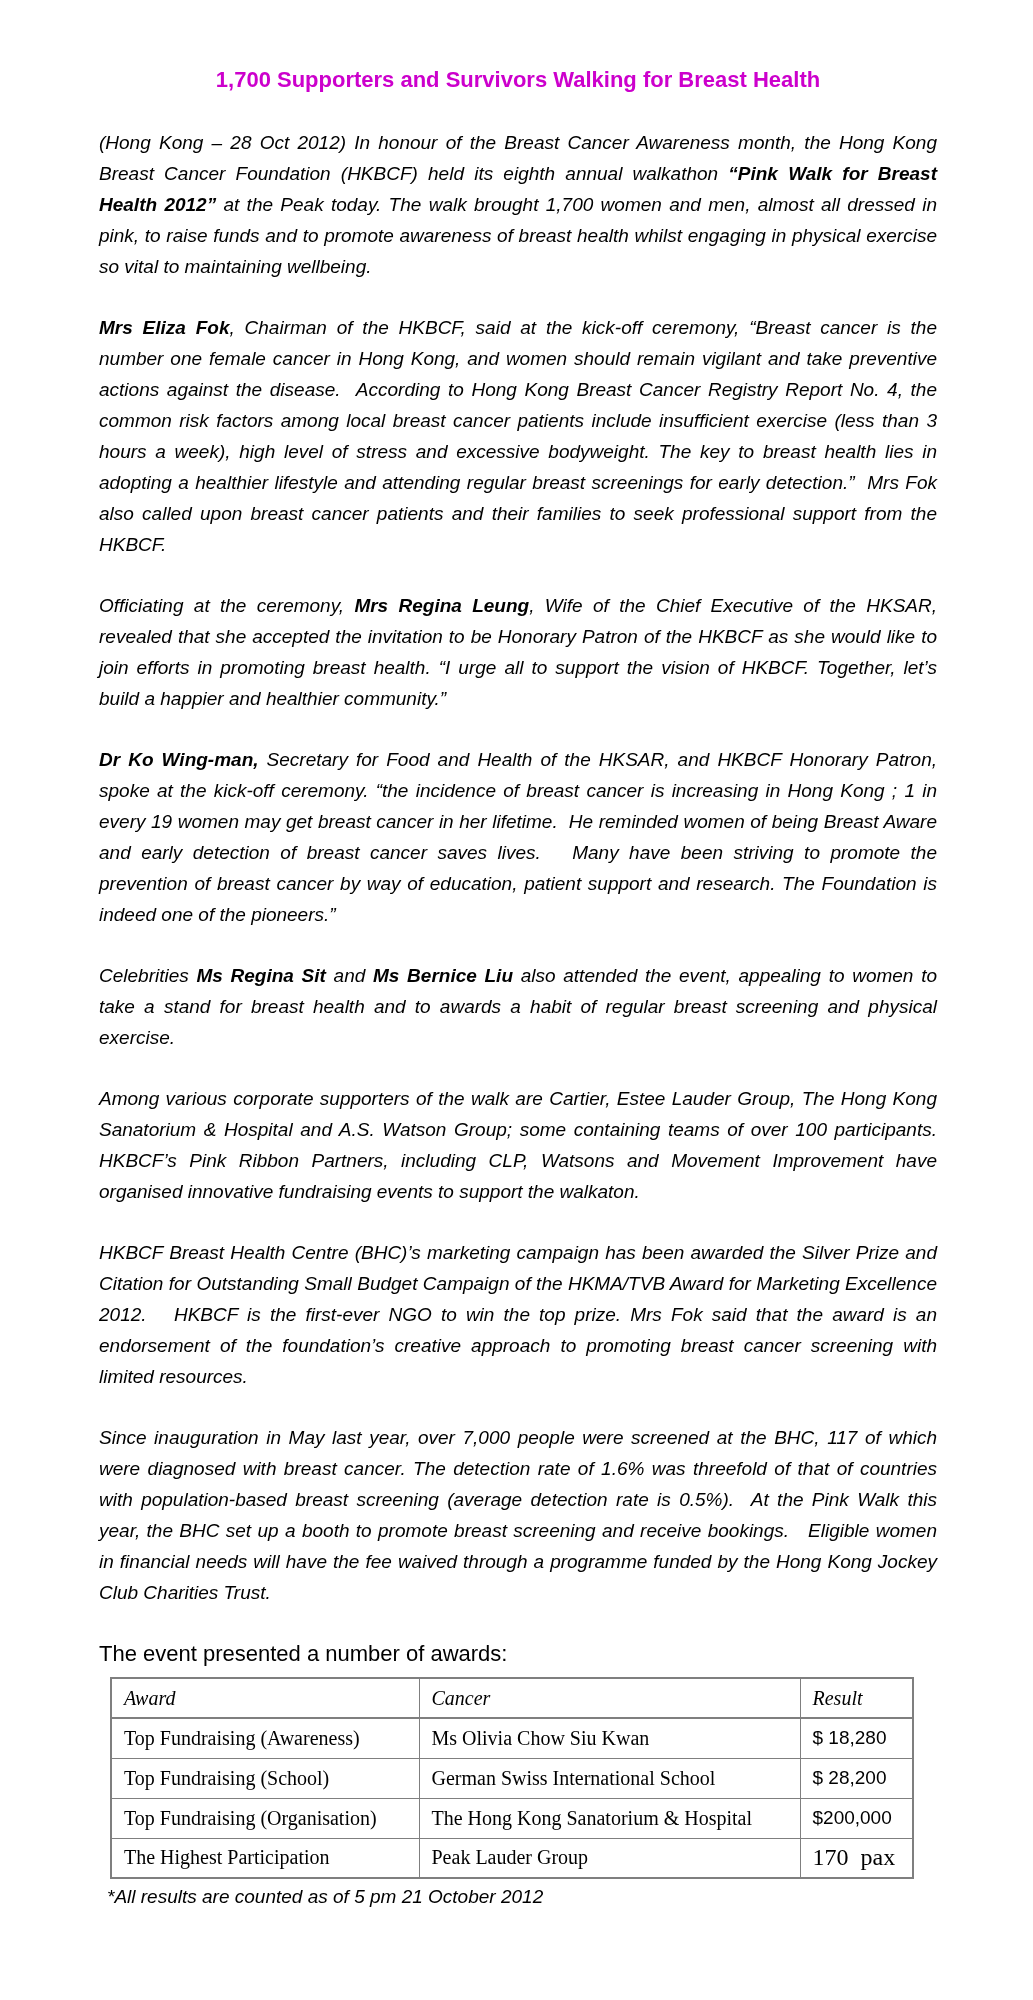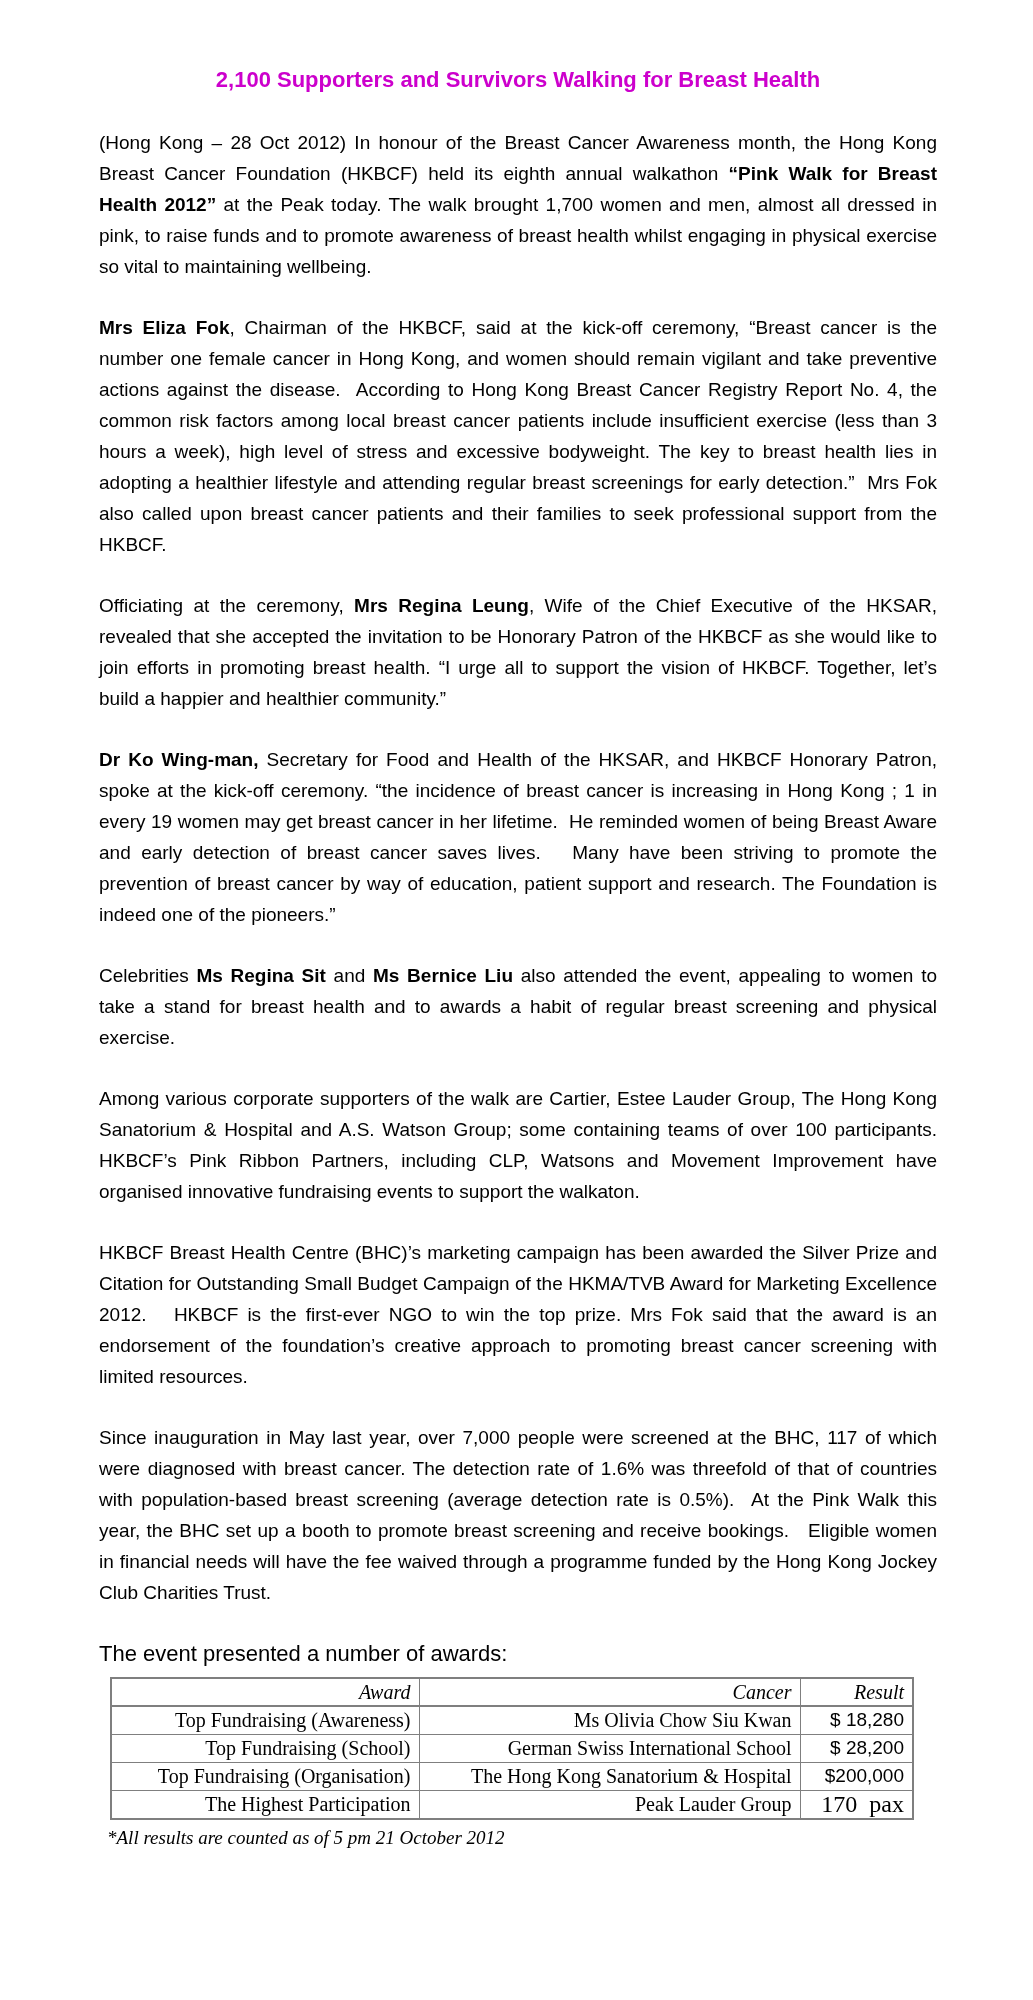--- a/index.html
+++ b/index.html
@@ -22,69 +22,70 @@
     line-height: 28px;
     font-weight: bold;
     text-align: center;
     margin: 0 0 33px 0;
   }
   p.body-par {
     font-size: 19px;
     line-height: 31px;
     text-align: justify;
     margin: 0 0 30px 0;
+    font-style: italic;
   }
   p.body-par .bold { font-weight: bold; }
   .awards-intro {
     font-size: 22px;
     line-height: 31px;
     margin: 16px 0 8px 0;
   }
   table.awards {
     border-collapse: collapse;
     margin-left: 11px;
     table-layout: fixed;
     width: 802px;
     font-size: 20px;
     font-family: "Liberation Serif", serif;
     border: 2px solid #7f7f7f;
   }
   table.awards th, table.awards td {
     border: 1.6px solid #7f7f7f;
-    height: 28px;
+    height: 40px;
     padding: 0 8px 0 12px;
-    text-align: right;
+    text-align: left;
     vertical-align: middle;
     font-weight: normal;
     overflow: hidden;
     white-space: nowrap;
   }
   table.awards thead th {
     font-style: italic;
     border-bottom: 2px solid #7f7f7f;
   }
   .col-award  { width: 308px; }
   .col-winner { width: 381px; }
   .col-result { width: 113px; }
   td.result { font-family: "Liberation Sans", sans-serif; font-size: 19px; }
   tbody tr:nth-child(4) td.result { font-family: "Liberation Serif", serif; font-size: 24px; margin-left: 36px; }
   .footnote {
-    font-family: Liberation Serif, serif;
+    font-family: Liberation Sans, sans-serif;
     font-style: italic;
     font-size: 19px;
     line-height: 24px;
     margin: 6px 0 0 8px;
   }
 </style>
 </head>
 <body>
 
 <div class="doc">
 
-  <h1 class="title" style="color: rgb(204, 0, 204);">2,100 Supporters and Survivors Walking for Breast Health</h1>
+  <h1 class="title" style="color: rgb(204, 0, 204);">1,700 Supporters and Survivors Walking for Breast Health</h1>
 
   <p class="body-par"><span>(Hong Kong – 28 Oct 2012) In honour of the Breast Cancer Awareness month, the Hong Kong Breast Cancer Foundation (HKBCF) held its eighth annual walkathon </span><span class="bold">“Pink Walk for Breast Health 2012”</span><span> at the Peak today. The walk brought 1,700 women and men, almost all dressed in pink, to raise funds and to promote awareness of breast health whilst engaging in physical exercise so vital to maintaining wellbeing.</span></p>
   <p class="body-par"><span class="bold">Mrs Eliza Fok</span><span>, Chairman of the HKBCF, said at the kick-off ceremony, “Breast cancer is the number one female cancer in Hong Kong, and women should remain vigilant and take preventive actions against the disease. &nbsp;According to Hong Kong Breast Cancer Registry Report No. 4, the common risk factors among local breast cancer patients include insufficient exercise (less than 3 hours a week), high level of stress and excessive bodyweight. The key to breast health lies in adopting a healthier lifestyle and attending regular breast screenings for early detection.” &nbsp;Mrs Fok also called upon breast cancer patients and their families to seek professional support from the HKBCF.</span></p>
   <p class="body-par"><span>Officiating at the ceremony, </span><span class="bold">Mrs Regina Leung</span><span>, Wife of the Chief Executive of the HKSAR, revealed that she accepted the invitation to be Honorary Patron of the HKBCF as she would like to join efforts in promoting breast health. “I urge all to support the vision of HKBCF. Together, let’s build a happier and healthier community.”</span></p>
   <p class="body-par"><span class="bold">Dr Ko Wing-man,</span><span> Secretary for Food and Health of the HKSAR, and HKBCF Honorary Patron, spoke at the kick-off ceremony. “the incidence of breast cancer is increasing in Hong Kong ; 1 in every 19 women may get breast cancer in her lifetime. &nbsp;He reminded women of being Breast Aware and early detection of breast cancer saves lives. &nbsp; Many have been striving to promote the prevention of breast cancer by way of education, patient support and research. The Foundation is indeed one of the pioneers.”</span></p>
   <p class="body-par"><span>Celebrities </span><span class="bold">Ms Regina Sit</span><span> and </span><span class="bold">Ms Bernice Liu</span><span> also attended the event, appealing to women to take a stand for breast health and to awards a habit of regular breast screening and physical exercise.</span></p>
   <p class="body-par"><span>Among various corporate supporters of the walk are Cartier, Estee Lauder Group, The Hong Kong Sanatorium &amp; Hospital and A.S. Watson Group; some containing teams of over 100 participants. HKBCF’s Pink Ribbon Partners, including CLP, Watsons and Movement Improvement have organised innovative fundraising events to support the walkaton.</span></p>
   <p class="body-par"><span>HKBCF Breast Health Centre (BHC)’s marketing campaign has been awarded the Silver Prize and Citation for Outstanding Small Budget Campaign of the HKMA/TVB Award for Marketing Excellence 2012. &nbsp; HKBCF is the first-ever NGO to win the top prize. Mrs Fok said that the award is an endorsement of the foundation’s creative approach to promoting breast cancer screening with limited resources.</span></p>
   <p class="body-par"><span>Since inauguration in May last year, over 7,000 people were screened at the BHC, 117 of which were diagnosed with breast cancer. The detection rate of 1.6% was threefold of that of countries with population-based breast screening (average detection rate is 0.5%). &nbsp;At the Pink Walk this year, the BHC set up a booth to promote breast screening and receive bookings. &nbsp; Eligible women in financial needs will have the fee waived through a programme funded by the Hong Kong Jockey Club Charities Trust.</span></p>
 

